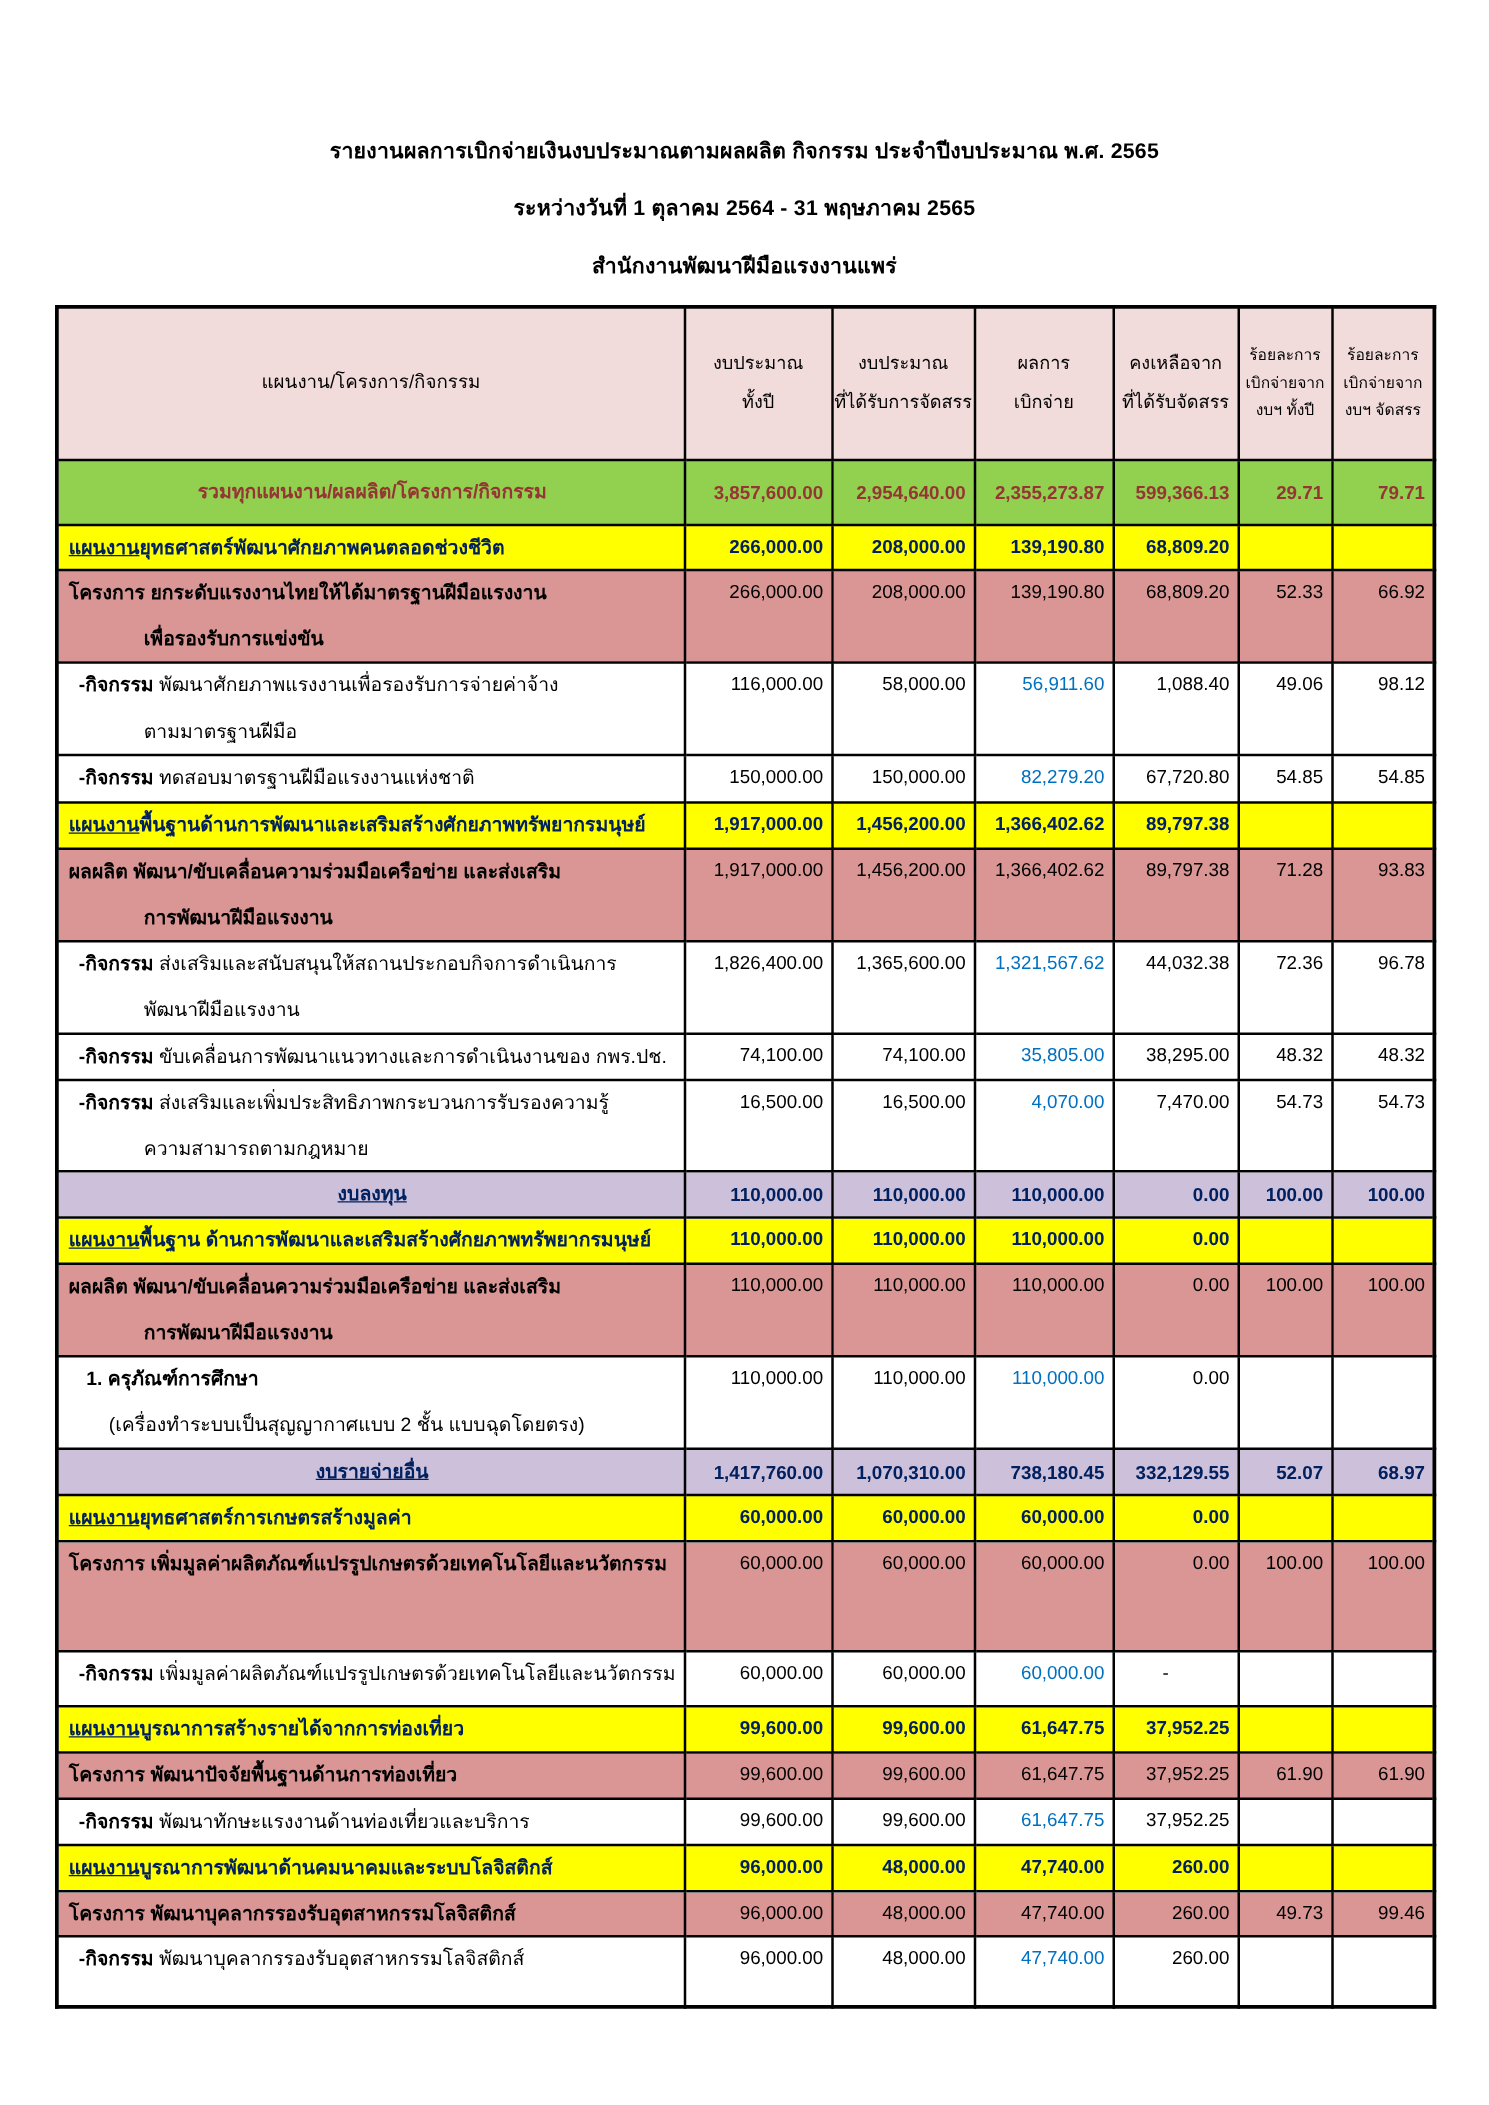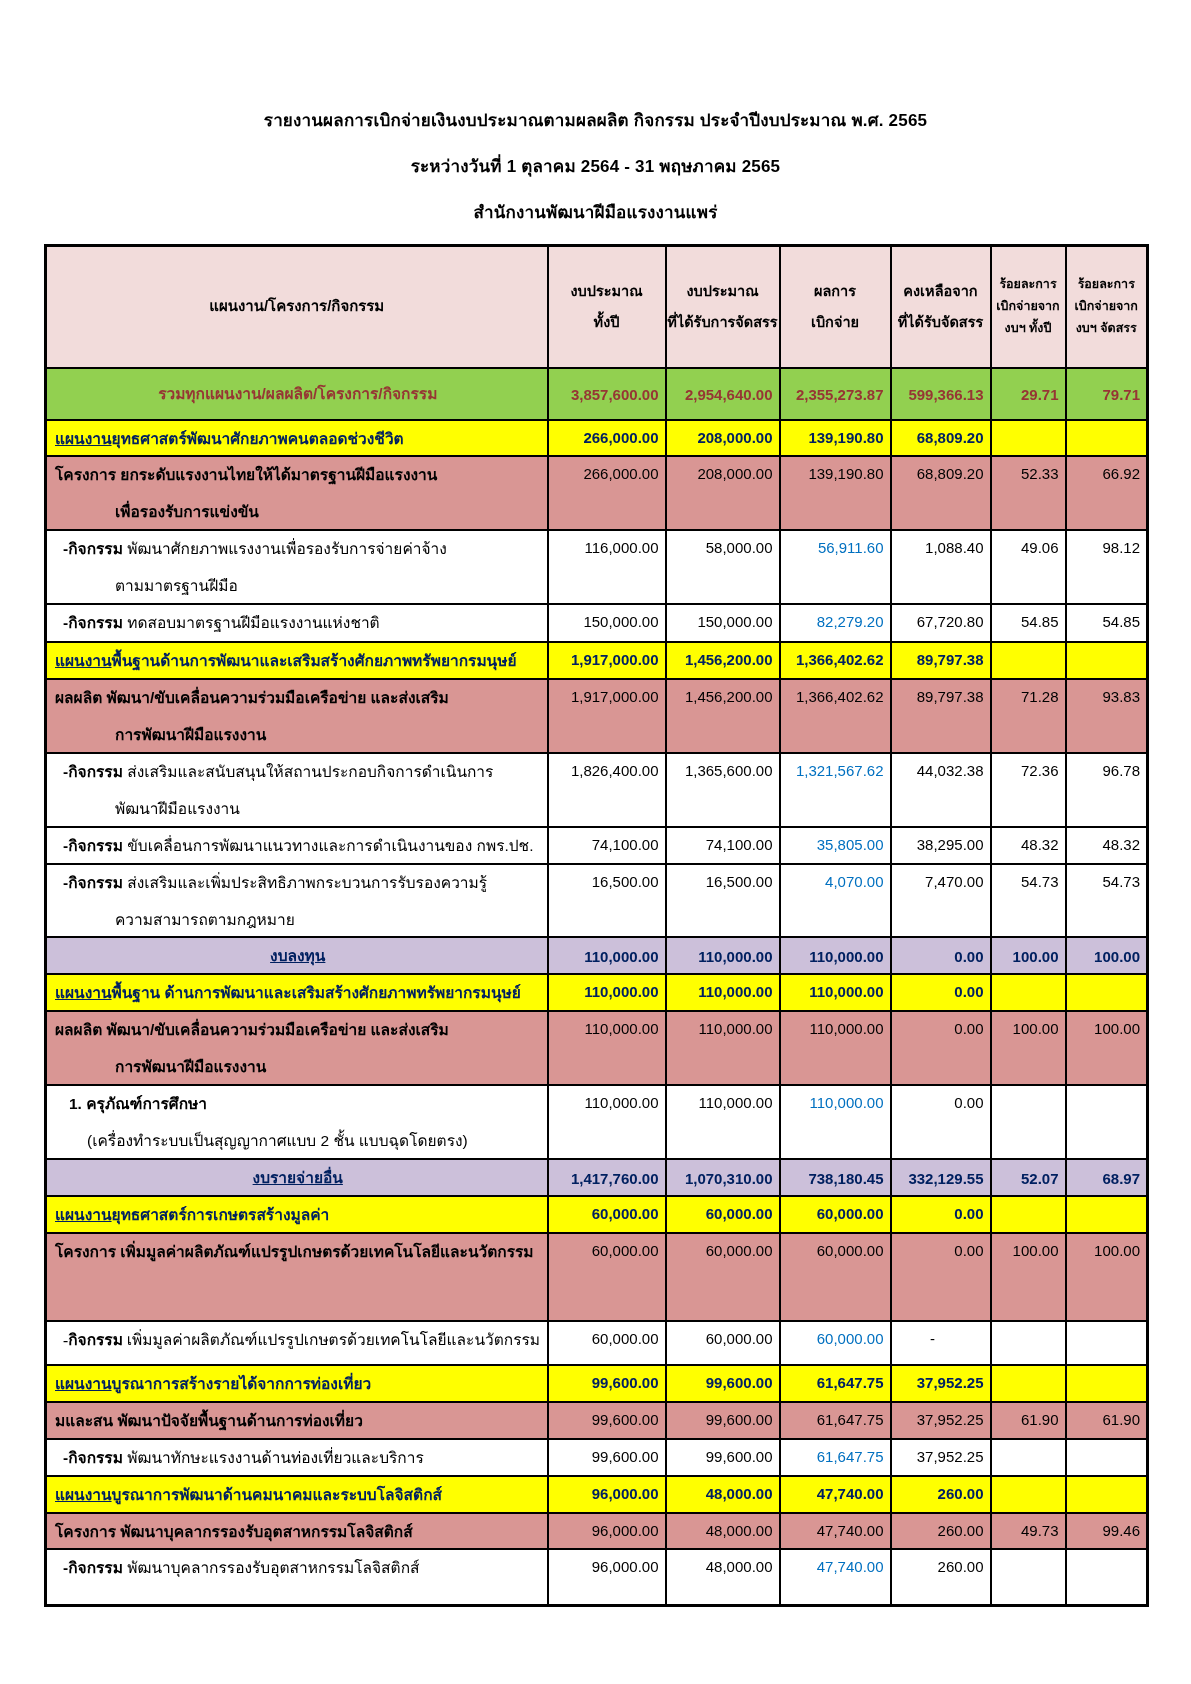--- a/index.html
+++ b/index.html
@@ -17,21 +17,21 @@
   .page{width:1191px; height:1684px; background:#fff; position:relative;}
   .title-block{padding-top:106px; text-align:center;}
   .title-line{font-size:17px; font-weight:bold; color:#000; margin-bottom:19px; letter-spacing:0.2px;}
   table.report{
     border-collapse:collapse; table-layout:fixed;
     width:1104px; margin-left:44px; margin-top:6px;
     border:3px solid var(--borderc);
   }
   th,td{border:2px solid var(--borderc); vertical-align:top; overflow:hidden;}
   thead th{
-    background:var(--headerpink); font-weight:bold; height:122px;
+    background:var(--headerpink); font-weight:normal; height:122px;
     vertical-align:middle; font-size:14.5px; line-height:1.25;
   }
   thead th .hline + .hline{margin-top:13px;}
   thead th.pct{font-size:12.5px;}
   thead th.pct .hline + .hline{margin-top:6px;}
   thead th.lbl{font-size:15px;}
   td.label-cell{padding:8px 6px 6px 8px; font-size:15.5px; line-height:1.35; text-align:left;}
   td.num-cell{padding:8px 6px 6px 4px; font-size:15px; text-align:right; white-space:nowrap;}
   td.num-cell.dash{text-align:center; padding-right:20px;}
   .line2{margin-top:16px; padding-left:60px;}
@@ -292,21 +292,21 @@
             <div class="line1">โครงการ เพิ่มมูลค่าผลิตภัณฑ์แปรรูปเกษตรด้วยเทคโนโลยีและนวัตกรรม</div>
           </td>
           <td class="num-cell">60,000.00</td>
           <td class="num-cell">60,000.00</td>
           <td class="num-cell">60,000.00</td>
           <td class="num-cell">0.00</td>
           <td class="num-cell">100.00</td>
           <td class="num-cell">100.00</td>
         </tr>
         <tr class="row-white">
-          <td class="label-cell" style="height: 44px; font-family: Liberation Serif, serif;">
+          <td class="label-cell" style="height: 44px;">
             <div class="line1" style="padding-left: 8px;"><span class="prefix">-กิจกรรม</span> เพิ่มมูลค่าผลิตภัณฑ์แปรรูปเกษตรด้วยเทคโนโลยีและนวัตกรรม</div>
           </td>
           <td class="num-cell">60,000.00</td>
           <td class="num-cell">60,000.00</td>
           <td class="num-cell blue">60,000.00</td>
           <td class="num-cell dash">-</td>
           <td class="num-cell"></td>
           <td class="num-cell"></td>
         </tr>
         <tr class="row-yellow">
@@ -315,21 +315,21 @@
           </td>
           <td class="num-cell">99,600.00</td>
           <td class="num-cell">99,600.00</td>
           <td class="num-cell">61,647.75</td>
           <td class="num-cell">37,952.25</td>
           <td class="num-cell"></td>
           <td class="num-cell"></td>
         </tr>
         <tr class="row-pink">
           <td class="label-cell" style="height: 35px;">
-            <div class="line1">มและสน พัฒนาปัจจัยพื้นฐานด้านการท่องเที่ยว</div>
+            <div class="line1">โครงการ พัฒนาปัจจัยพื้นฐานด้านการท่องเที่ยว</div>
           </td>
           <td class="num-cell">99,600.00</td>
           <td class="num-cell">99,600.00</td>
           <td class="num-cell">61,647.75</td>
           <td class="num-cell">37,952.25</td>
           <td class="num-cell">61.90</td>
           <td class="num-cell">61.90</td>
         </tr>
         <tr class="row-white">
           <td class="label-cell" style="height: 34px;">

